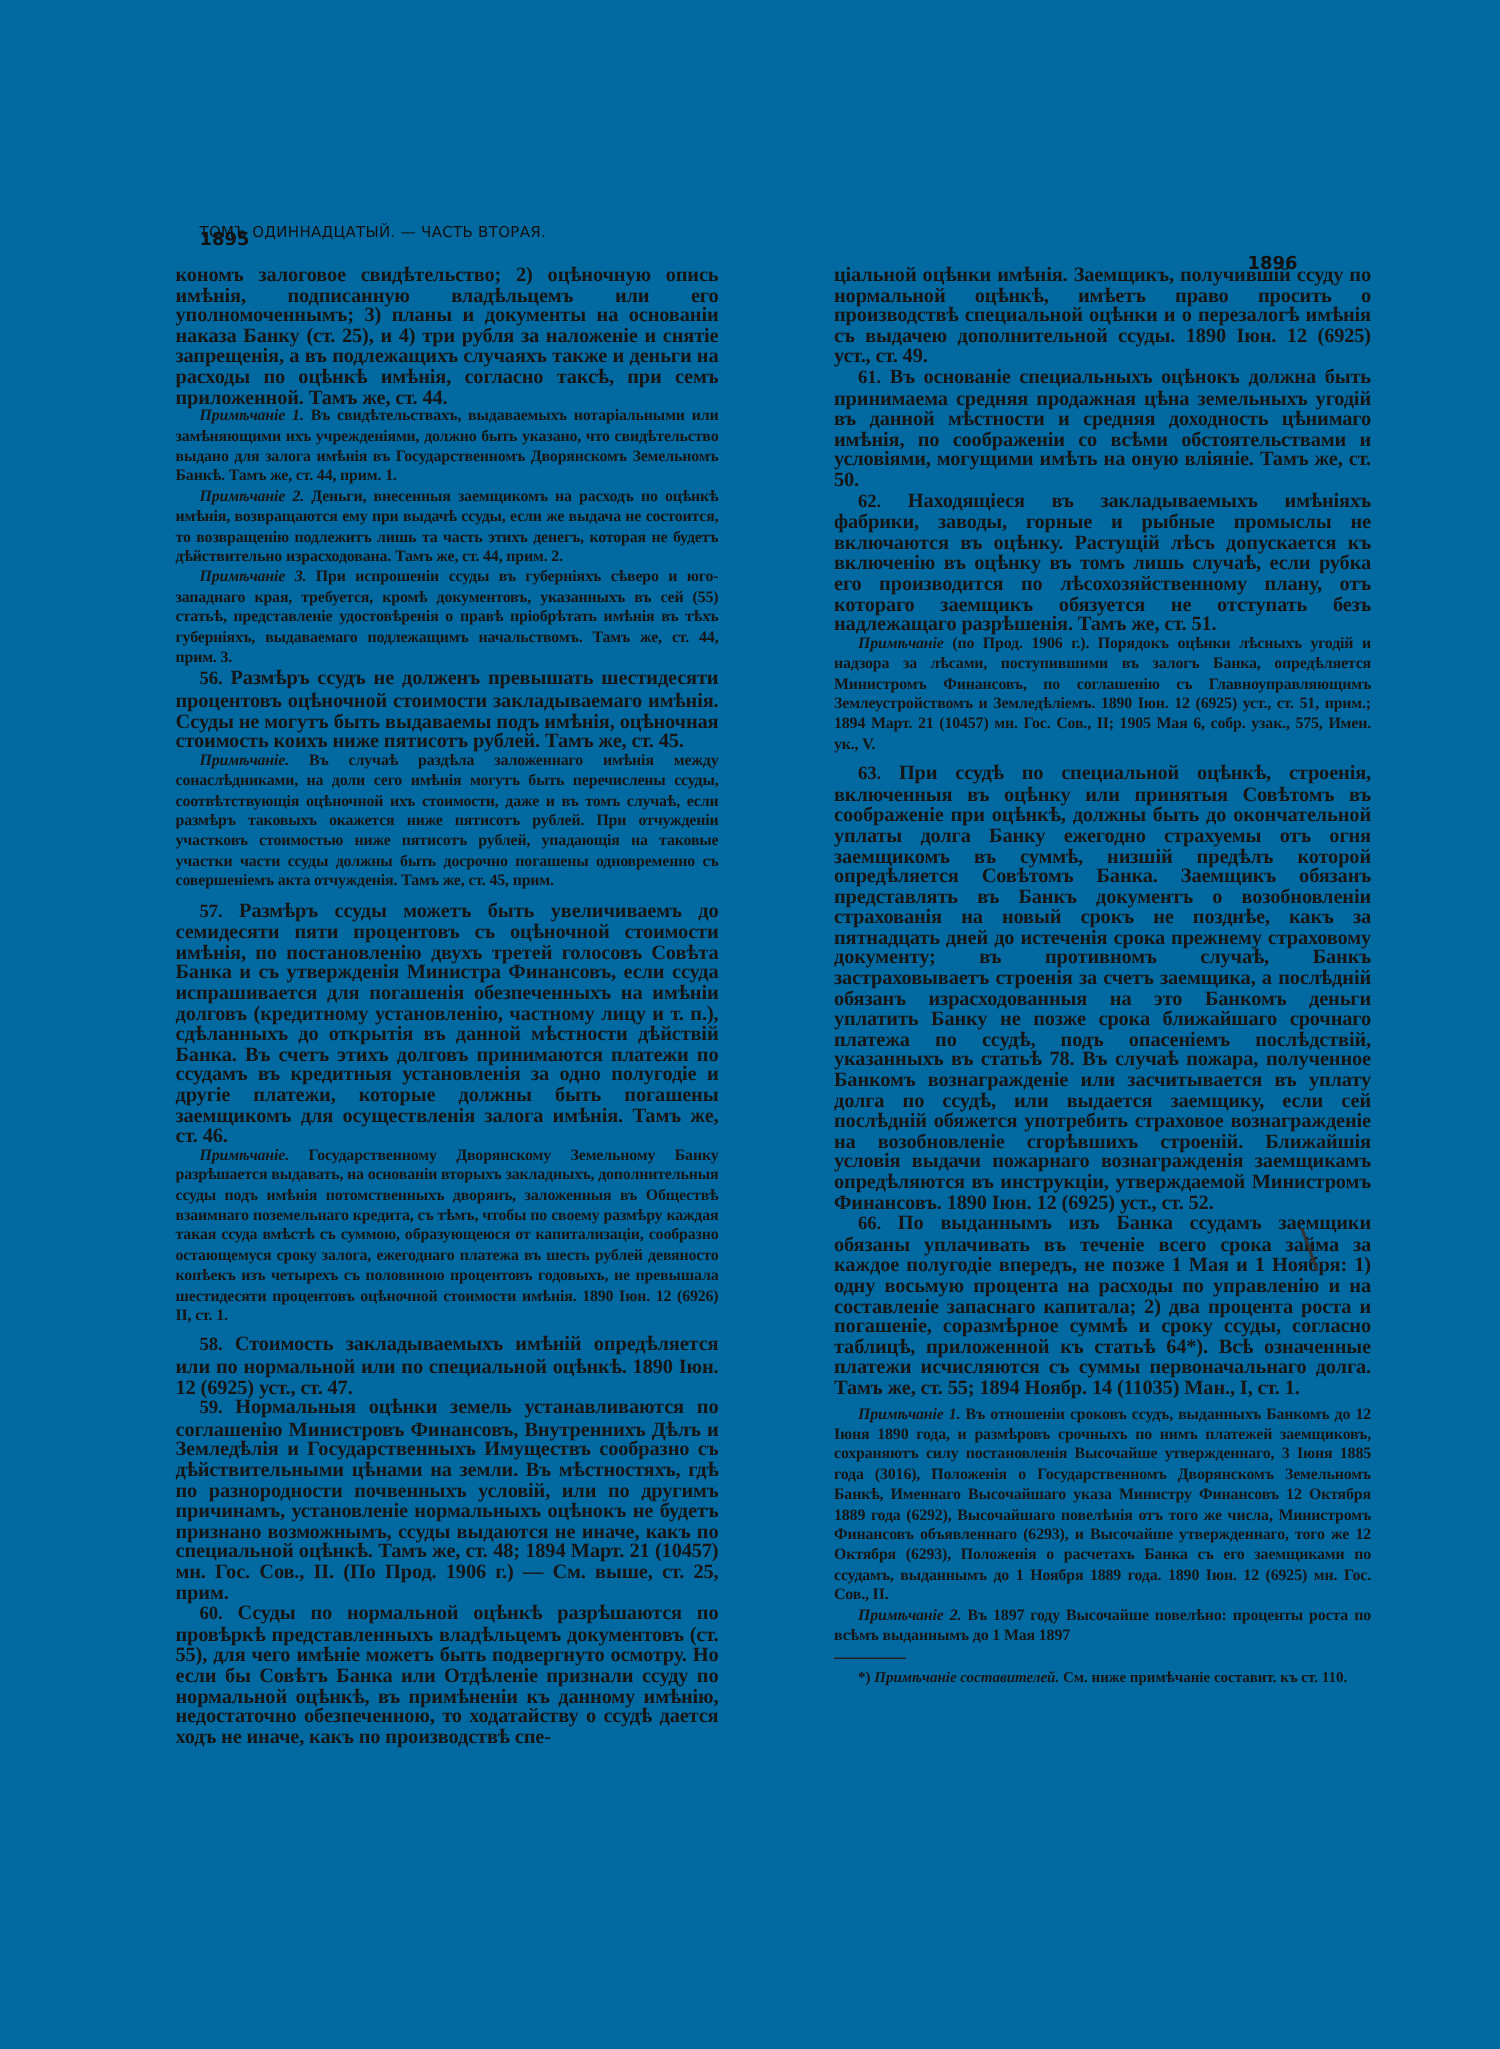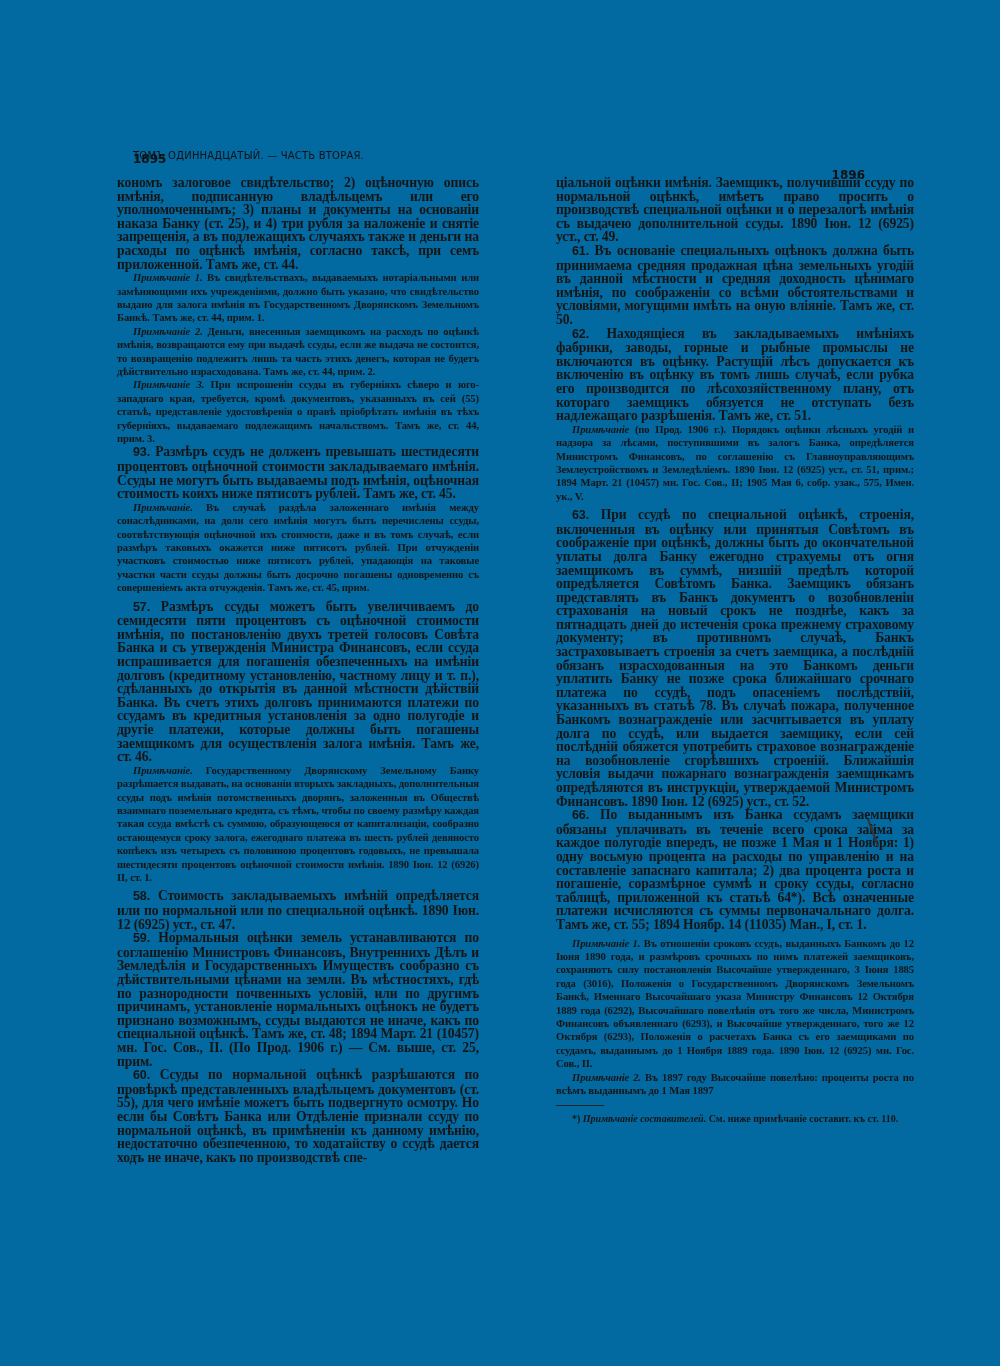--- a/index.html
+++ b/index.html
@@ -10,21 +10,21 @@
   .hdr-left { position: absolute; left: 0; top: 2px; font-size: 12px; font-weight: bold; }
   .hdr-title { position: absolute; left: 0; right: 0; font-size: 10px; letter-spacing: 0.2px; }
   .hdr-right { position: absolute; right: 0; top: 18px; font-size: 12px; font-weight: bold; }
   .col { position: absolute; top: 176px; font-family: "Liberation Serif", serif; color: #151515; }
   .col-left { left: 117px; width: 362px; }
   .col-right { left: 509px; width: 358px; margin-left: 47px; }
   .p { margin: 0; font-size: 13.6px; line-height: 13.6px; text-align: justify; font-weight: bold; letter-spacing: -0.1px; }
   .p.indent { text-indent: 16px; }
   .note { margin: 0; font-size: 10.6px; line-height: 13.4px; text-align: justify; text-indent: 16px; font-weight: bold; letter-spacing: -0.1px; }
   .note .nlabel { font-style: italic; }
-  .art { font-family: Liberation Sans, sans-serif; font-weight: bold; font-size: 12.5px; }
+  .art { font-family: Liberation Serif, serif; font-weight: bold; font-size: 12.5px; }
   .gap { height: 5px; }
   .fn-rule { width: 48px; border-top: 1.5px solid #222; margin: 8px 0 6px 0; }
   .footnote { margin: 0; font-size: 10px; line-height: 13.4px; text-indent: 16px; font-weight: bold; text-align: justify; }
   .footnote .nlabel { font-style: italic; }
   .mark { position: absolute; width: 2px; background: #333; }
 </style>
 </head>
 <body>
 
 <div class="page">
@@ -35,21 +35,21 @@
     <span class="hdr-right">1896</span>
   </div>
 
   <div class="col col-left">
     <p class="p">кономъ залоговое свидѣтельство; 2) оцѣночную опись имѣнія, подписанную владѣльцемъ или его уполномоченнымъ; 3) планы и документы на основаніи наказа Банку (ст. 25), и 4) три рубля за наложеніе и снятіе запрещенія, а въ подлежащихъ случаяхъ также и деньги на расходы по оцѣнкѣ имѣнія, согласно таксѣ, при семъ приложенной. Тамъ же, ст. 44.</p>
 
     <p class="note"><span class="nlabel">Примѣчаніе 1.</span> <span>Въ свидѣтельствахъ, выдаваемыхъ нотаріальными или замѣняющими ихъ учрежденіями, должно быть указано, что свидѣтельство выдано для залога имѣнія въ Государственномъ Дворянскомъ Земельномъ Банкѣ. Тамъ же, ст. 44, прим. 1.</span></p>
     <p class="note"><span class="nlabel">Примѣчаніе 2.</span> <span>Деньги, внесенныя заемщикомъ на расходъ по оцѣнкѣ имѣнія, возвращаются ему при выдачѣ ссуды, если же выдача не состоится, то возвращенію подлежитъ лишь та часть этихъ денегъ, которая не будетъ дѣйствительно израсходована. Тамъ же, ст. 44, прим. 2.</span></p>
     <p class="note"><span class="nlabel">Примѣчаніе 3.</span> <span>При испрошеніи ссуды въ губерніяхъ сѣверо и юго-западнаго края, требуется, кромѣ документовъ, указанныхъ въ сей (55) статьѣ, представленіе удостовѣренія о правѣ пріобрѣтать имѣнія въ тѣхъ губерніяхъ, выдаваемаго подлежащимъ начальствомъ. Тамъ же, ст. 44, прим. 3.</span></p>
 
-    <p class="p indent"><span class="art">93.</span> <span>Размѣръ ссудъ не долженъ превышать шестидесяти процентовъ оцѣночной стоимости закладываемаго имѣнія. Ссуды не могутъ быть выдаваемы подъ имѣнія, оцѣночная стоимость коихъ ниже пятисотъ рублей. Тамъ же, ст. 45.</span></p>
+    <p class="p indent"><span class="art">56.</span> <span>Размѣръ ссудъ не долженъ превышать шестидесяти процентовъ оцѣночной стоимости закладываемаго имѣнія. Ссуды не могутъ быть выдаваемы подъ имѣнія, оцѣночная стоимость коихъ ниже пятисотъ рублей. Тамъ же, ст. 45.</span></p>
     <p class="note"><span class="nlabel">Примѣчаніе.</span> <span>Въ случаѣ раздѣла заложеннаго имѣнія между сонаслѣдниками, на доли сего имѣнія могутъ быть перечислены ссуды, соотвѣтствующія оцѣночной ихъ стоимости, даже и въ томъ случаѣ, если размѣръ таковыхъ окажется ниже пятисотъ рублей. При отчужденіи участковъ стоимостью ниже пятисотъ рублей, упадающія на таковые участки части ссуды должны быть досрочно погашены одновременно съ совершеніемъ акта отчужденія. Тамъ же, ст. 45, прим.</span></p>
 
     <div class="gap"></div>
     <p class="p indent"><span class="art">57.</span> <span>Размѣръ ссуды можетъ быть увеличиваемъ до семидесяти пяти процентовъ съ оцѣночной стоимости имѣнія, по постановленію двухъ третей голосовъ Совѣта Банка и съ утвержденія Министра Финансовъ, если ссуда испрашивается для погашенія обезпеченныхъ на имѣніи долговъ (кредитному установленію, частному лицу и т. п.), сдѣланныхъ до открытія въ данной мѣстности дѣйствій Банка. Въ счетъ этихъ долговъ принимаются платежи по ссудамъ въ кредитныя установленія за одно полугодіе и другіе платежи, которые должны быть погашены заемщикомъ для осуществленія залога имѣнія. Тамъ же, ст. 46.</span></p>
     <p class="note"><span class="nlabel">Примѣчаніе.</span> <span>Государственному Дворянскому Земельному Банку разрѣшается выдавать, на основаніи вторыхъ закладныхъ, дополнительныя ссуды подъ имѣнія потомственныхъ дворянъ, заложенныя въ Обществѣ взаимнаго поземельнаго кредита, съ тѣмъ, чтобы по своему размѣру каждая такая ссуда вмѣстѣ съ суммою, образующеюся от капитализаціи, сообразно остающемуся сроку залога, ежегоднаго платежа въ шесть рублей девяносто копѣекъ изъ четырехъ съ половиною процентовъ годовыхъ, не превышала шестидесяти процентовъ оцѣночной стоимости имѣнія. 1890 Іюн. 12 (6926) II, ст. 1.</span></p>
 
     <div class="gap"></div>
     <p class="p indent"><span class="art">58.</span> <span>Стоимость закладываемыхъ имѣній опредѣляется или по нормальной или по специальной оцѣнкѣ. 1890 Іюн. 12 (6925) уст., ст. 47.</span></p>
     <p class="p indent"><span class="art">59.</span> <span>Нормальныя оцѣнки земель устанавливаются по соглашенію Министровъ Финансовъ, Внутреннихъ Дѣлъ и Земледѣлія и Государственныхъ Имуществъ сообразно съ дѣйствительными цѣнами на земли. Въ мѣстностяхъ, гдѣ по разнородности почвенныхъ условій, или по другимъ причинамъ, установленіе нормальныхъ оцѣнокъ не будетъ признано возможнымъ, ссуды выдаются не иначе, какъ по специальной оцѣнкѣ. Тамъ же, ст. 48; 1894 Март. 21 (10457) мн. Гос. Сов., II. (По Прод. 1906 г.) — См. выше, ст. 25, прим.</span></p>
     <p class="p indent"><span class="art">60.</span> <span>Ссуды по нормальной оцѣнкѣ разрѣшаются по провѣркѣ представленныхъ владѣльцемъ документовъ (ст. 55), для чего имѣніе можетъ быть подвергнуто осмотру. Но если бы Совѣтъ Банка или Отдѣленіе признали ссуду по нормальной оцѣнкѣ, въ примѣненіи къ данному имѣнію, недостаточно обезпеченною, то ходатайству о ссудѣ дается ходъ не иначе, какъ по производствѣ спе-</span></p>

